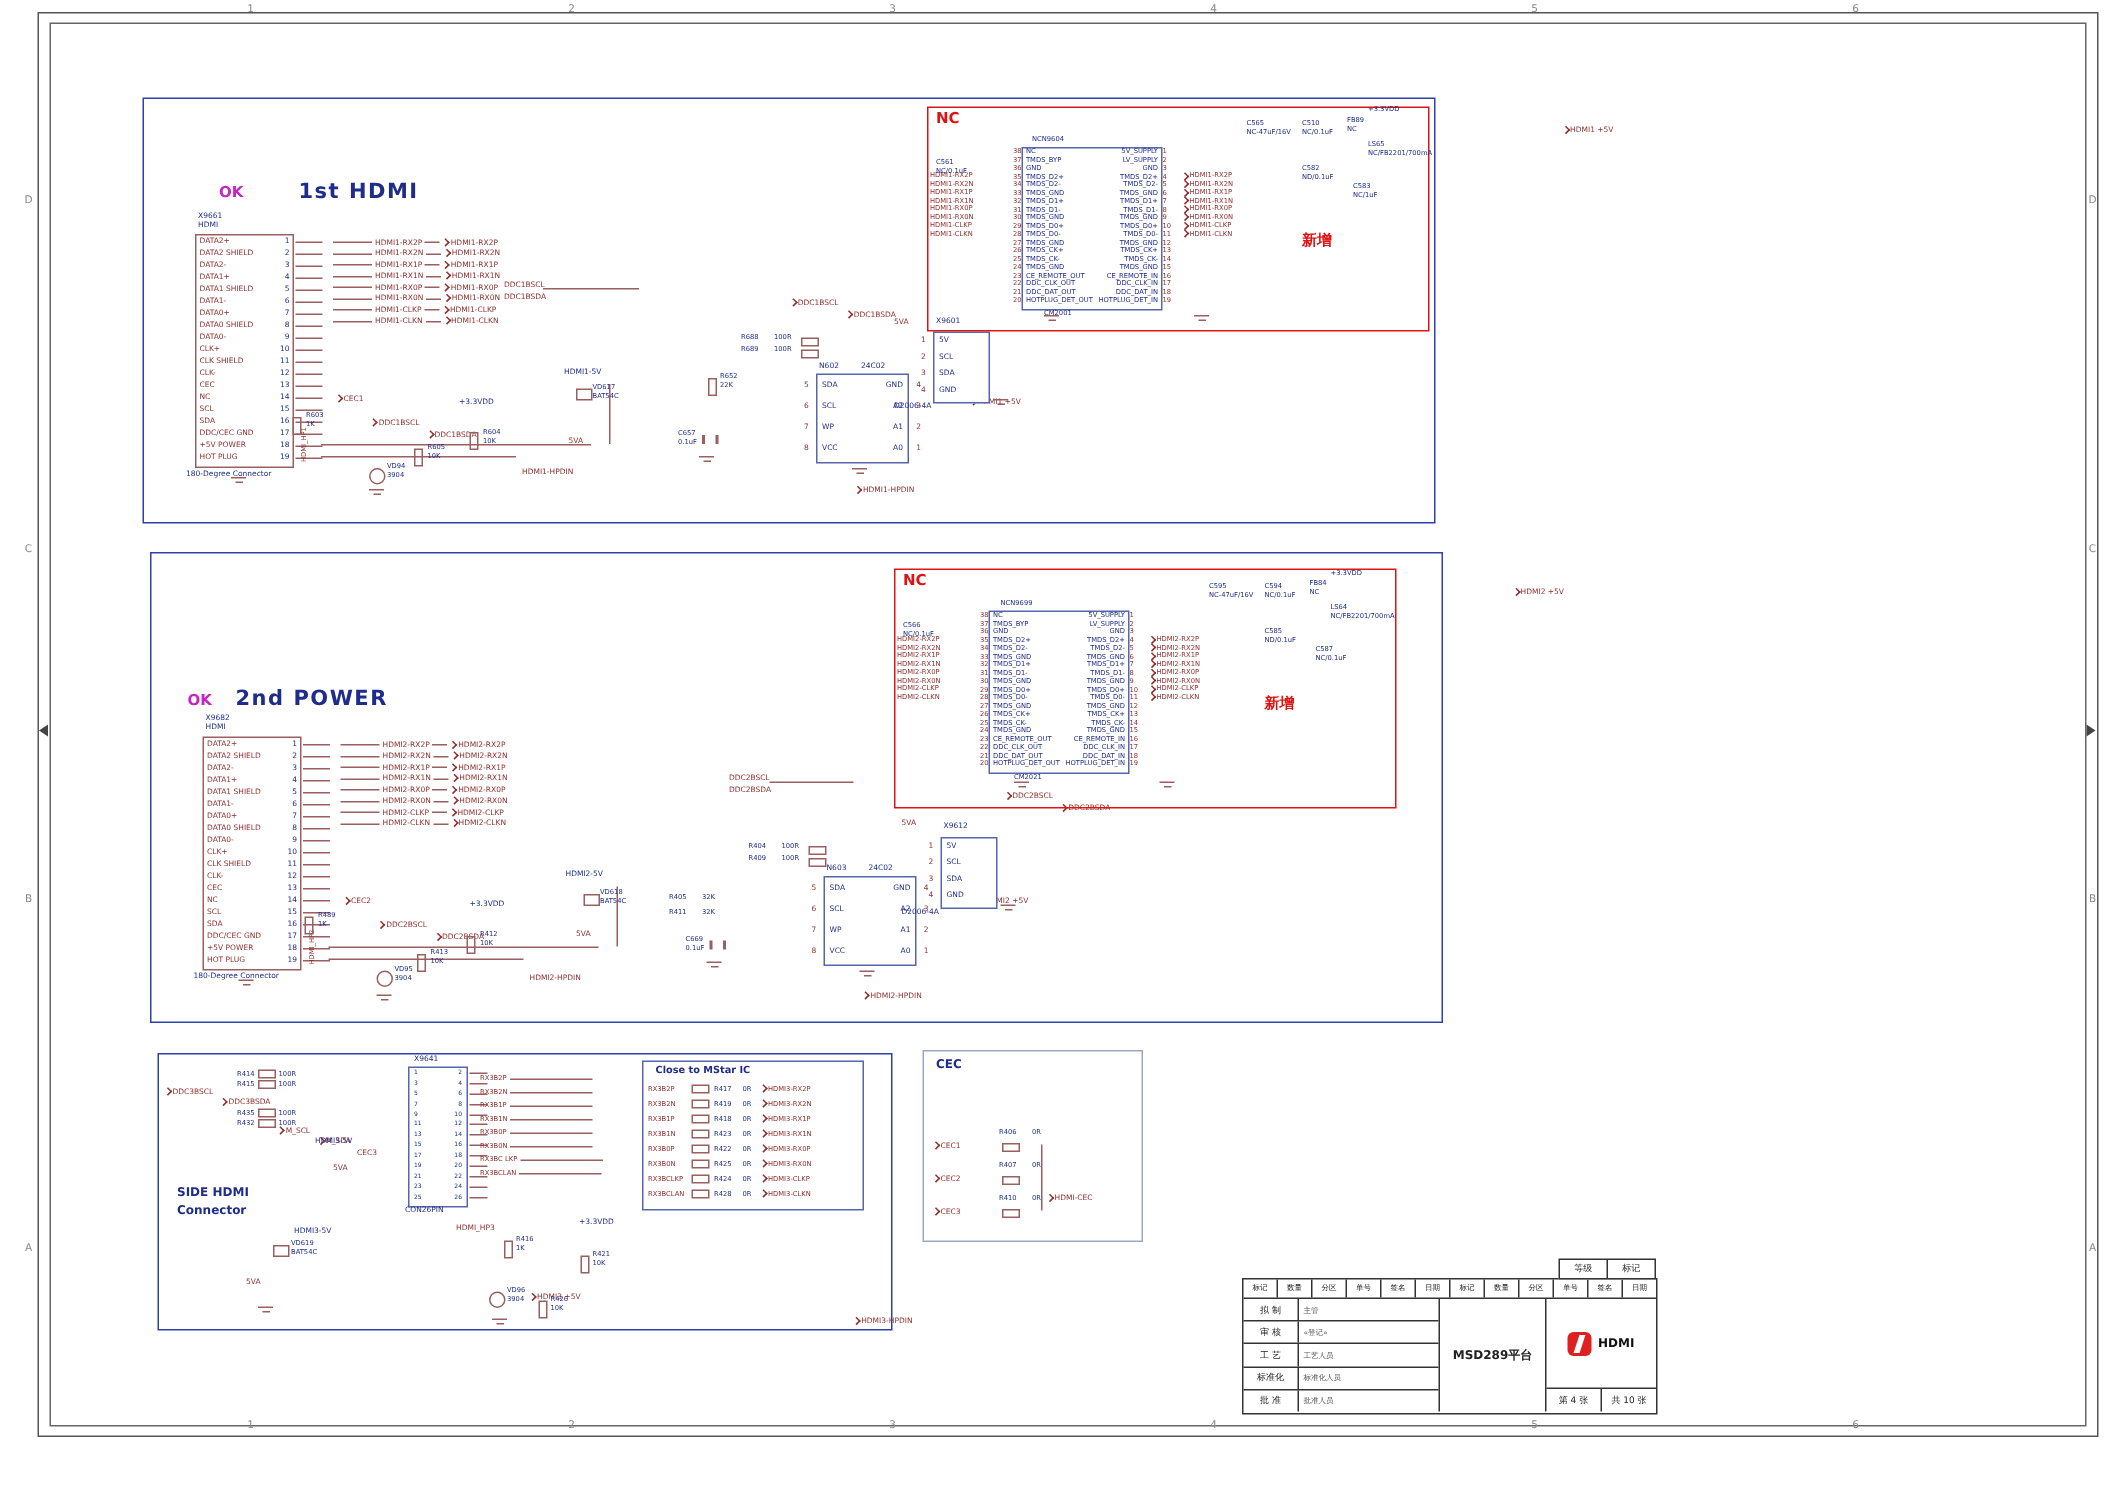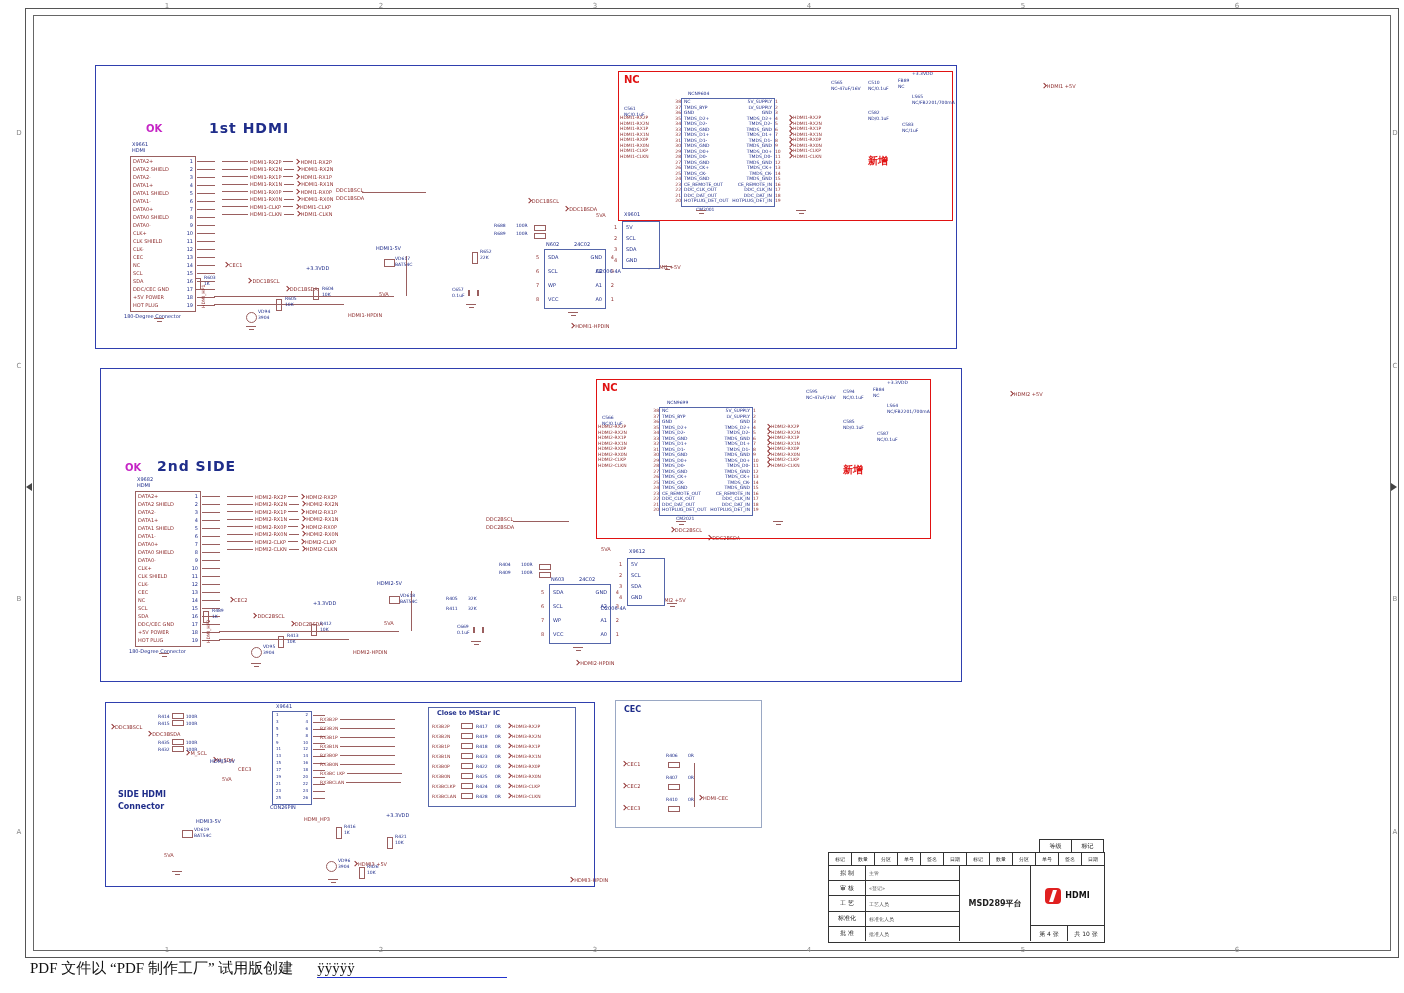--- a/index.html
+++ b/index.html
@@ -125,21 +125,21 @@
   <span>1</span>
       <span>2</span>
       <span>3</span>
       <span>4</span>
       <span>5</span>
       <span>6</span>
     </div>
 
   <section class="sec" style="left:95px;top:65px;width:860px;height:282px">
     <span class="t mag b f8" style="left:50px;top:58px">OK</span>
-    <span class="t navy b f13" style="left:113px;top:55px">1st HDMI</span>
+    <span class="t navy b f13" style="left:103px;top:55px">1st HDMI</span>
 
     <span class="t navy f4" style="left:36px;top:76px">X9661</span>
     <span class="t navy f4" style="left:36px;top:82px">HDMI</span>
     <div class="ibox" style="left:34px;top:90px;width:64px;height:154px">
 
         <div class="crow">
           <span class="cname">DATA2+</span>
           <span class="cnum">1</span>
         </div>
 
@@ -604,21 +604,21 @@
       <span>C583</span>
       <span>NC/1uF</span>
     </div>
     <span class="t red b f8" style="left:772px;top:90px">新增</span>
     <div class="gnd" style="left:600px;top:144px"></div>
     <div class="gnd" style="left:700px;top:144px"></div>
   </section>
 
   <section class="sec" style="left:100px;top:368px;width:860px;height:312px">
     <span class="t mag b f8" style="left:24px;top:94px">OK</span>
-    <span class="t navy b f13" style="left:56px;top:90px">2nd SIDE</span>
+    <span class="t navy b f13" style="left:56px;top:90px">2nd POWER</span>
 
     <span class="t navy f4" style="left:36px;top:108px">X9682</span>
     <span class="t navy f4" style="left:36px;top:114px">HDMI</span>
     <div class="ibox" style="left:34px;top:122px;width:64px;height:154px">
 
         <div class="crow">
           <span class="cname">DATA2+</span>
           <span class="cnum">1</span>
         </div>
 
@@ -1417,16 +1417,13 @@
           <span class="tb-brand">HDMI</span>
         </div>
         <div class="tb-sheet">
           <span>第 4 张</span>
           <span>共 10 张</span>
         </div>
       </div>
     </div>
   </div>
 
-  <div class="footer">
-    <span>PDF 文件以 “PDF 制作工厂” 试用版创建</span><a class="flink" href="#">ÿÿÿÿÿ</a>
-  </div>
 </div>
 
 </body></html>

